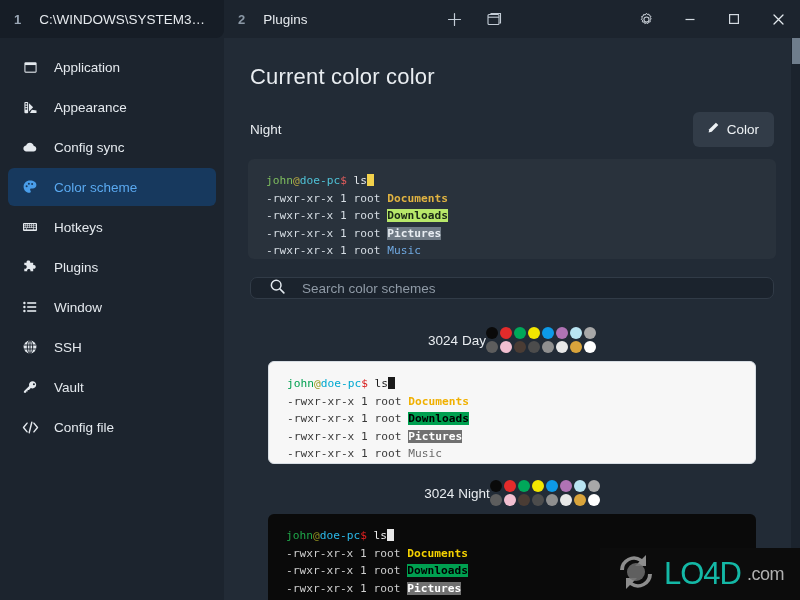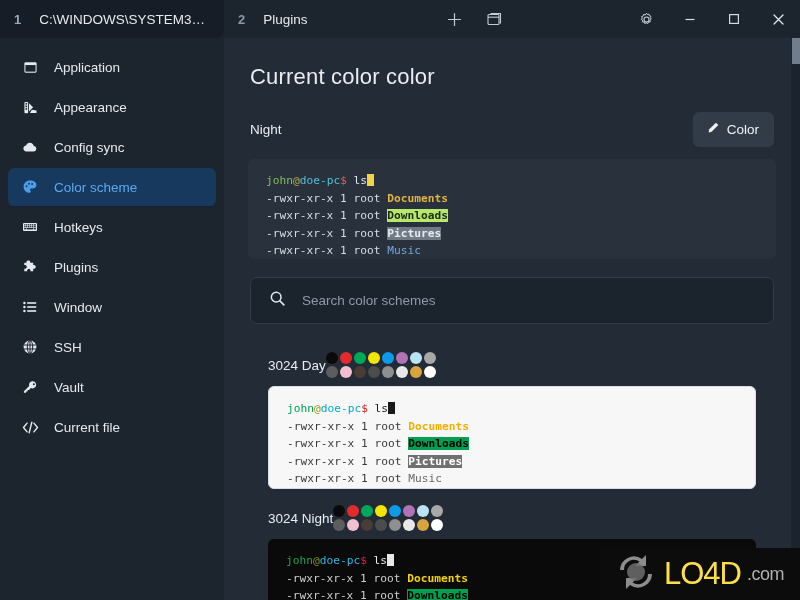--- a/index.html
+++ b/index.html
@@ -99,33 +99,33 @@
   .term.dark { background: #0a0a0a; height: 103px; }
   .term .line { white-space: pre; }
   .cursor { display: inline-block; width: 7px; height: 12px; vertical-align: -2px; }
 
   
   .search {
     display: flex; align-items: center; gap: 16px;
     background: #1b232d;
     border: 1px solid #313b47;
     border-radius: 7px;
-    height: 47px;
+    height: 22px;
     padding: 0 18px;
     margin: 18px 2px 22px 2px;
   }
   .search input {
     flex: 1; background: transparent; border: none; outline: none;
     color: #cfd6de; font-size: 13.5px; font-family: inherit;
   }
   .search input::placeholder { color: #8f9aa6; }
 
   
   .entry { margin: 0 2px 0 2px; padding-top: 6px; }
-  .entry-head { display: flex; align-items: center; justify-content: flex-start; padding: 0 18px 8px 18px; }
+  .entry-head { display: flex; align-items: center; justify-content: center; padding: 0 18px 8px 18px; }
   .entry-name { color: #e9edf1; font-size: 13.5px; }
   .swatches { display: grid; grid-template-columns: repeat(8, 12px); grid-auto-rows: 12px; gap: 2px; }
   .sw { width: 12px; height: 12px; border-radius: 50%; }
   .entry-term-wrap { padding: 0 18px; }
 
   
   .scrollbar-v {
     position: absolute; top: 0; right: 0; width: 9px; height: 100%;
     background: #1b232d;
   }
@@ -133,21 +133,21 @@
 
   
   .watermark {
     position: absolute; right: 0; bottom: 0;
     width: 200px; height: 52px;
     background: #0c0c0c;
     display: flex; align-items: center; gap: 6px;
     padding-left: 14px;
     z-index: 30;
   }
-  .wm-text { color: #fde047; font-size: 31px; font-family: "Liberation Sans", sans-serif; letter-spacing: -1px; }
+  .wm-text { color: #14b8a6; font-size: 31px; font-family: "Liberation Sans", sans-serif; letter-spacing: -1px; }
   .wm-com { color: #b0b0b0; font-size: 18px; letter-spacing: -.5px; }
 </style>
 </head>
 <body>
 
 <div id="app">
 
   <div class="titlebar">
     <div class="tabs">
 
@@ -329,21 +329,21 @@
         <span>Vault</span>
       </div>
 
 
       <div class="side-item">
         <span class="side-icon">
           <svg width="17" height="17" viewBox="0 0 18 16">
               <path d="M5.4 3.4L1.6 8l3.8 4.6M12.6 3.4L16.4 8l-3.8 4.6M10.4 2.4L7.6 13.6" stroke="#e4e9ee" stroke-width="1.5" fill="none" stroke-linecap="round" stroke-linejoin="round"></path>
             </svg>
         </span>
-        <span>Current file</span>
+        <span>Config file</span>
       </div>
 
     </div>
 
     <div class="main">
       <div class="main-inner">
 
         <div class="page-title">Current color color</div>
 
         <div class="scheme-row">

